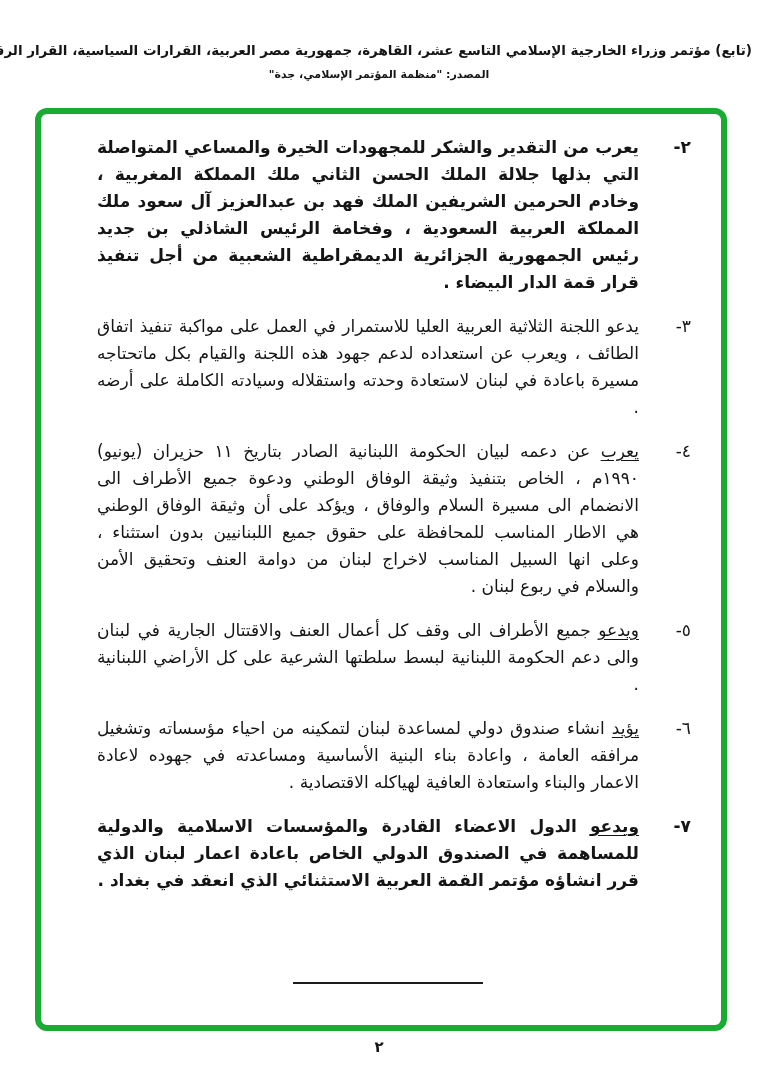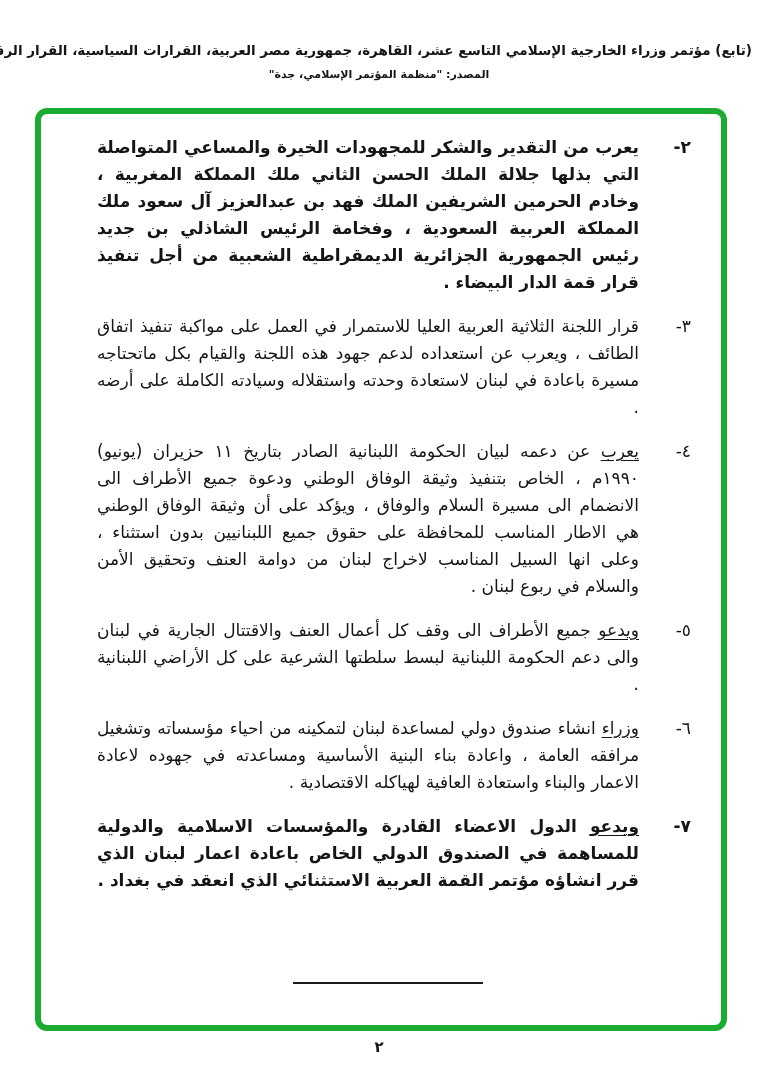--- a/index.html
+++ b/index.html
@@ -105,36 +105,36 @@
   <div class="frame" style="border-color: rgb(26, 171, 50);">
     <div class="doc">
 
       <div class="para bold">
         <span class="num">٢-</span>
         <span class="txt"><span>يعرب</span><span> من التقدير والشكر للمجهودات الخيرة والمساعي المتواصلة التي بذلها جلالة الملك الحسن الثاني ملك المملكة المغربية ، وخادم الحرمين الشريفين الملك فهد بن عبدالعزيز آل سعود ملك المملكة العربية السعودية ، وفخامة الرئيس الشاذلي بن جديد رئيس الجمهورية الجزائرية الديمقراطية الشعبية من أجل تنفيذ قرار قمة الدار البيضاء .</span></span>
       </div>
 
       <div class="para">
         <span class="num">٣-</span>
-        <span class="txt"><span>قرار</span><span> اللجنة الثلاثية العربية العليا للاستمرار في العمل على مواكبة تنفيذ اتفاق الطائف ، ويعرب عن استعداده لدعم جهود هذه اللجنة والقيام بكل ماتحتاجه مسيرة باعادة في لبنان لاستعادة وحدته واستقلاله وسيادته الكاملة على أرضه .</span></span>
+        <span class="txt"><span>يدعو</span><span> اللجنة الثلاثية العربية العليا للاستمرار في العمل على مواكبة تنفيذ اتفاق الطائف ، ويعرب عن استعداده لدعم جهود هذه اللجنة والقيام بكل ماتحتاجه مسيرة باعادة في لبنان لاستعادة وحدته واستقلاله وسيادته الكاملة على أرضه .</span></span>
       </div>
 
       <div class="para">
         <span class="num">٤-</span>
         <span class="txt"><span class="u">يعرب</span><span> عن دعمه لبيان الحكومة اللبنانية الصادر بتاريخ ١١ حزيران (يونيو) ١٩٩٠م ، الخاص بتنفيذ وثيقة الوفاق الوطني ودعوة جميع الأطراف الى الانضمام الى مسيرة السلام والوفاق ، ويؤكد على أن وثيقة الوفاق الوطني هي الاطار المناسب للمحافظة على حقوق جميع اللبنانيين بدون استثناء ، وعلى انها السبيل المناسب لاخراج لبنان من دوامة العنف وتحقيق الأمن والسلام في ربوع لبنان .</span></span>
       </div>
 
       <div class="para">
         <span class="num">٥-</span>
         <span class="txt"><span class="u">ويدعو</span><span> جميع الأطراف الى وقف كل أعمال العنف والاقتتال الجارية في لبنان والى دعم الحكومة اللبنانية لبسط سلطتها الشرعية على كل الأراضي اللبنانية .</span></span>
       </div>
 
       <div class="para">
         <span class="num">٦-</span>
-        <span class="txt"><span class="u">وزراء</span><span> انشاء صندوق دولي لمساعدة لبنان لتمكينه من احياء مؤسساته وتشغيل مرافقه العامة ، واعادة بناء البنية الأساسية ومساعدته في جهوده لاعادة الاعمار والبناء واستعادة العافية لهياكله الاقتصادية .</span></span>
+        <span class="txt"><span class="u">يؤيد</span><span> انشاء صندوق دولي لمساعدة لبنان لتمكينه من احياء مؤسساته وتشغيل مرافقه العامة ، واعادة بناء البنية الأساسية ومساعدته في جهوده لاعادة الاعمار والبناء واستعادة العافية لهياكله الاقتصادية .</span></span>
       </div>
 
       <div class="para bold">
         <span class="num">٧-</span>
         <span class="txt"><span class="u">ويدعو</span><span> الدول الاعضاء القادرة والمؤسسات الاسلامية والدولية للمساهمة في الصندوق الدولي الخاص باعادة اعمار لبنان الذي قرر انشاؤه مؤتمر القمة العربية الاستثنائي الذي انعقد في بغداد .</span></span>
       </div>
 
     </div>
   </div>
 

